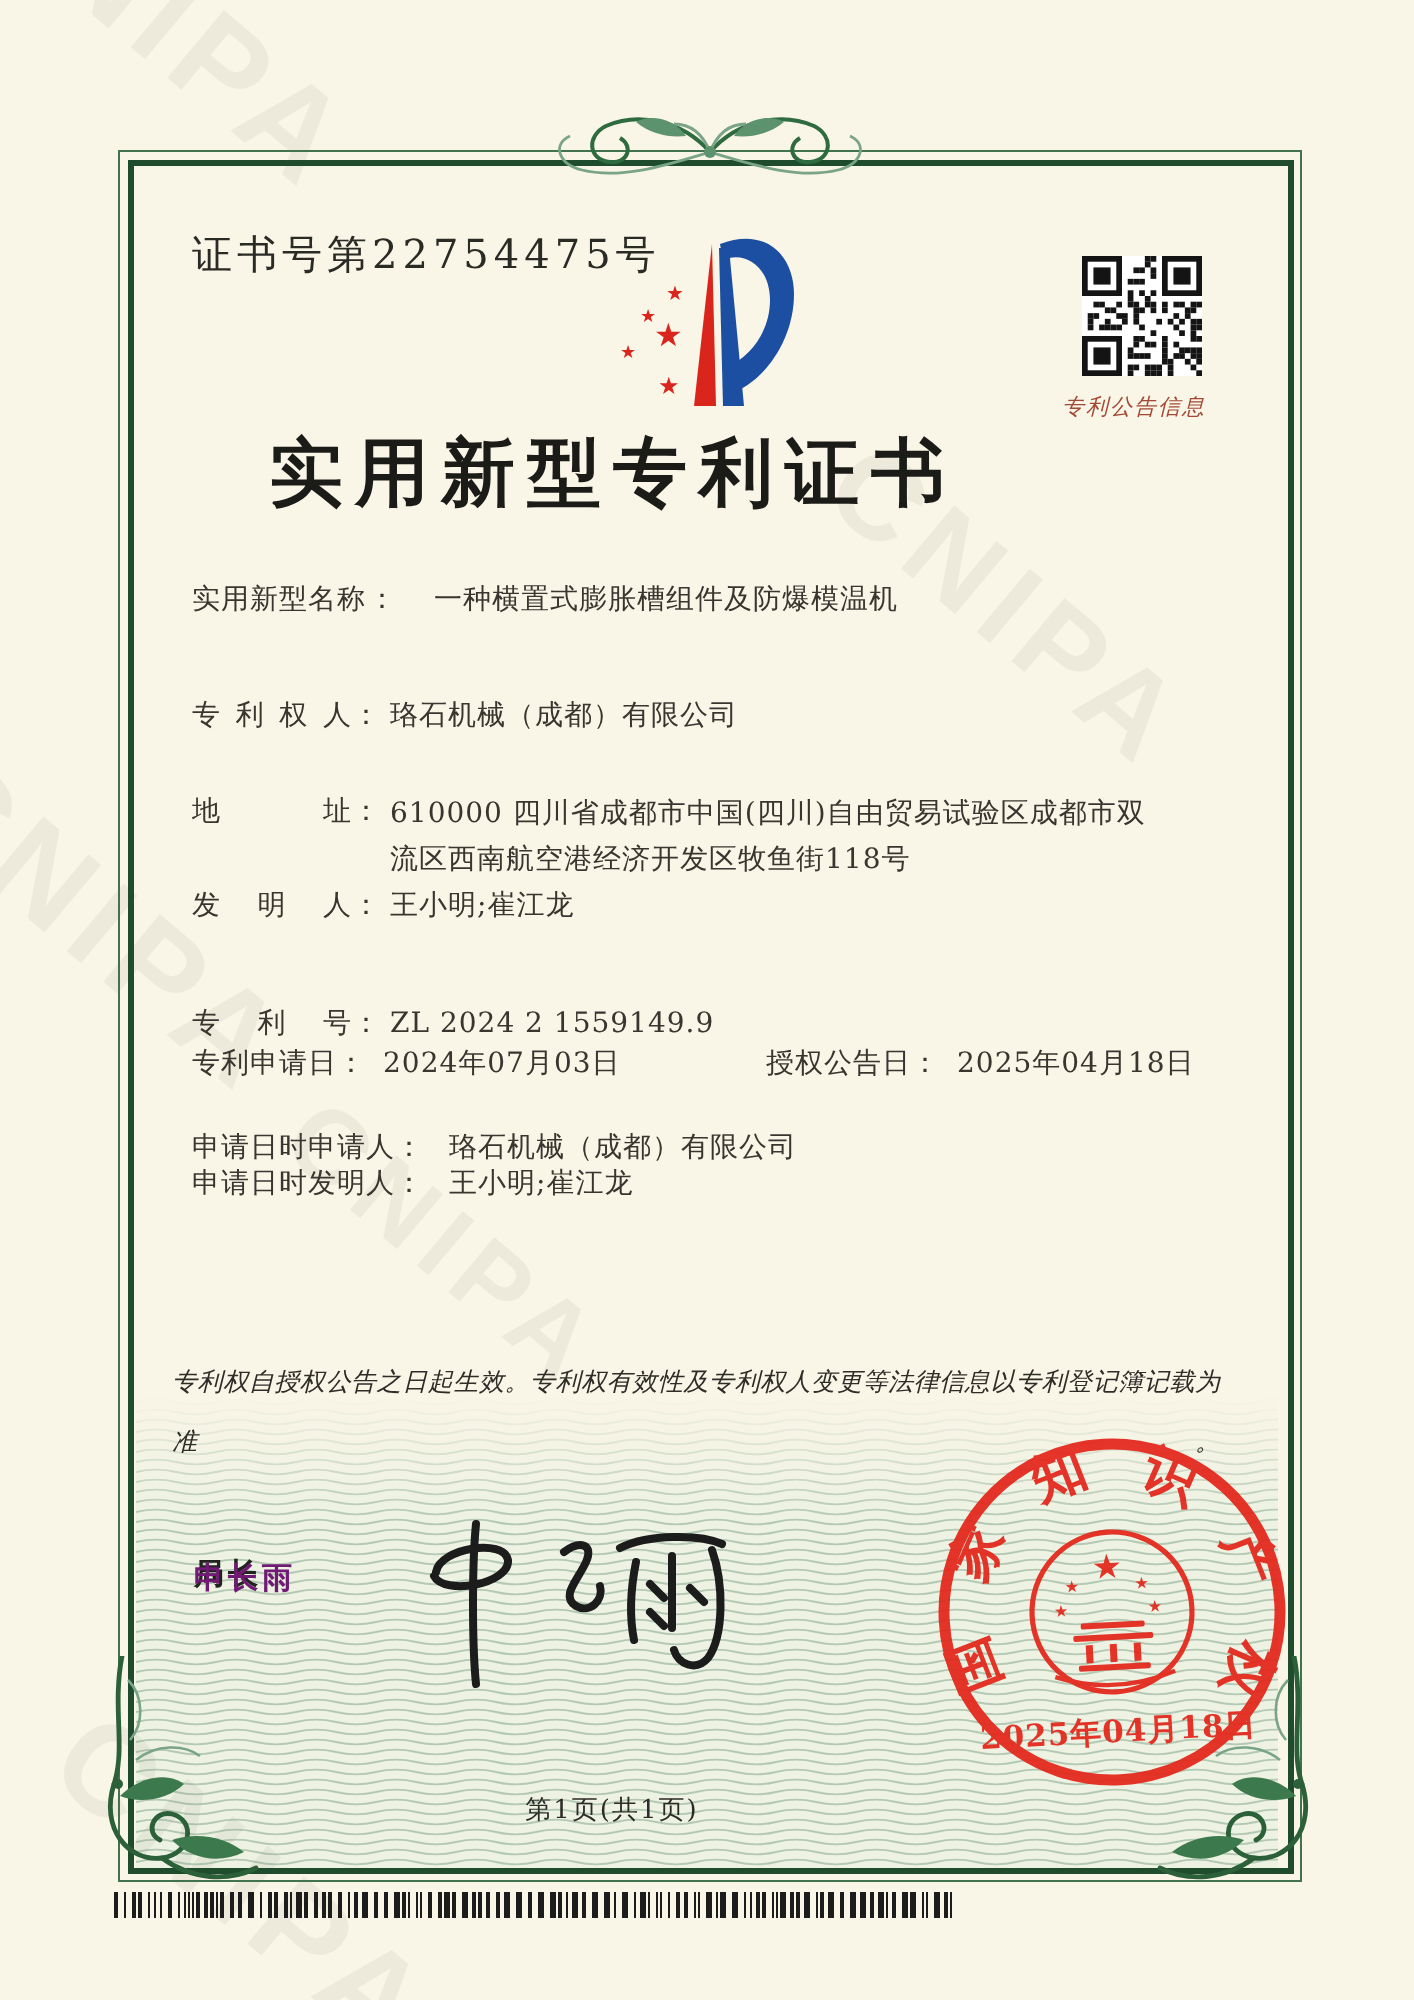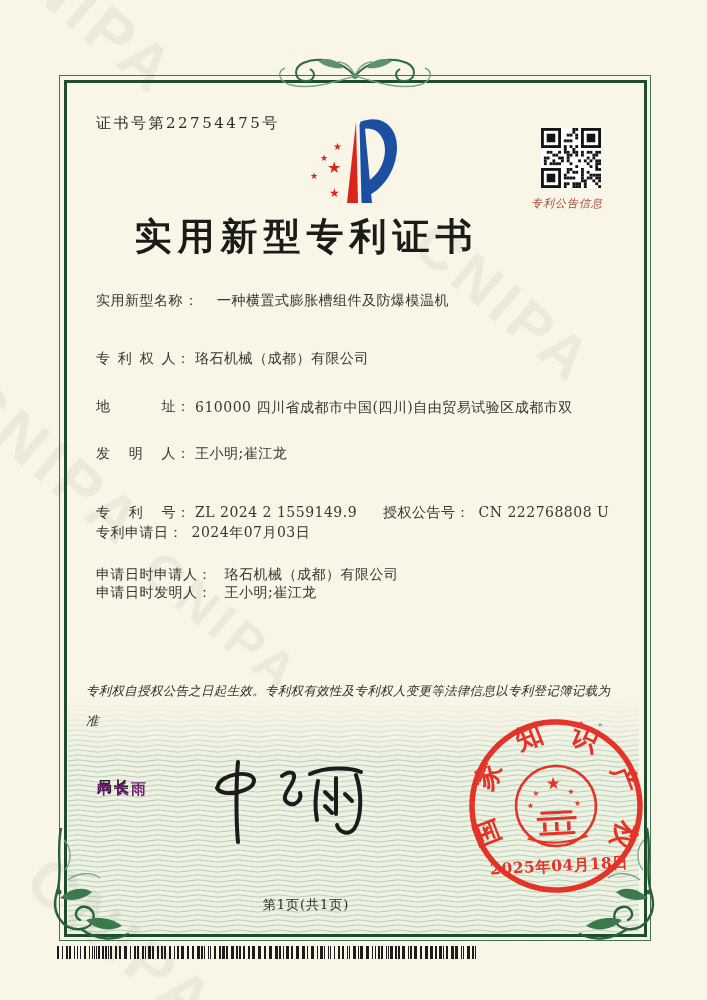--- a/index.html
+++ b/index.html
@@ -15,21 +15,21 @@
   .frame-outer{position:absolute;left:59px;top:75px;width:590px;height:864px;
                border:1.5px solid #41744e;z-index:3;pointer-events:none;}
   .frame-inner{position:absolute;left:64px;top:80px;width:577px;height:851px;
                border:3px solid #1e4c2d;z-index:3;pointer-events:none;}
 
   
   .waves{position:absolute;left:68px;top:698px;width:571px;height:236px;z-index:1;background:#edf2e2;}
   .wave-fade{position:absolute;left:68px;top:698px;width:571px;height:62px;z-index:1;
              background:linear-gradient(#f9f5e7,rgba(249,245,231,0));}
 
-  .certno{position:absolute;left:96px;top:114px;font-size:15px;letter-spacing:2.5px;color:#2b2b26;z-index:4;}
+  .certno{position:absolute;left:96px;top:114px;font-size:20px;letter-spacing:2.5px;color:#2b2b26;z-index:4;}
 
   .qrwrap{position:absolute;left:541px;top:128px;z-index:4;}
   .qrcaption{position:absolute;left:531px;top:196px;width:80px;text-align:left;
              font-size:11px;color:#a34a35;letter-spacing:1px;z-index:4;font-style:italic;}
 
   .title{position:absolute;left:0;top:212px;width:613px;text-align:center;
          font-size:37px;font-weight:bold;color:#1b1b18;letter-spacing:6px;z-index:4;}
 
   .row{position:absolute;left:96px;width:560px;font-size:14px;color:#38362f;
        letter-spacing:0.5px;white-space:nowrap;z-index:4;line-height:20px;}
@@ -310,36 +310,36 @@
 
 <div class="row" style="top:290px;">
   <span class="jlabel">实用新型名称</span><span class="colon" style="margin-left:8px;">：</span><span class="val" style="margin-left:18px;">一种横置式膨胀槽组件及防爆模温机</span>
 </div>
 
 <div class="row" style="top:348px;">
   <span class="jlabel">专利权人</span><span class="colon">：</span><span class="val">珞石机械（成都）有限公司</span>
 </div>
 
 <div class="row" style="top:396px;">
-  <span class="jlabel">地址</span><span class="colon">：</span><span class="val-wide"><span>610000 四川省成都市中国(四川)自由贸易试验区成都市双</span><br></span>
+  <span class="jlabel">地址</span><span class="colon">：</span><span class="val-wide"><span>610000 四川省成都市中国(四川)自由贸易试验区成都市双</span><br><span>流区西南航空港经济开发区牧鱼街118号</span></span>
 </div>
 
 <div class="row" style="top:443px;">
   <span class="jlabel">发明人</span><span class="colon">：</span><span class="val">王小明;崔江龙</span>
 </div>
 
 <div class="row" style="top:502px;">
   <span class="jlabel">专利号</span><span class="colon">：</span><span class="val">ZL 2024 2 1559149.9</span>
-  <span class="rightcol">
-    <span class="nlabel">授权公告号</span><span class="colon">：</span><span class="val" style="margin-left:8px;">CN 222768808 U</span>
-  </span>
 </div>
 
 <div class="row" style="top:522px;">
   <span class="nlabel">专利申请日</span><span class="colon">：</span><span class="val" style="margin-left:8px;text-align:right;">2024年07月03日</span>
+  <span class="rightcol">
+    <span class="nlabel">授权公告日</span><span class="colon">：</span><span class="val" style="margin-left:8px;">2025年04月18日</span>
+  </span>
 </div>
 
 <div class="row" style="top:564px;">
   <span class="nlabel">申请日时申请人</span><span class="colon">：</span><span class="val" style="margin-left:12px;">珞石机械（成都）有限公司</span>
 </div>
 
 <div class="row" style="top:582px;">
   <span class="nlabel">申请日时发明人</span><span class="colon">：</span><span class="val" style="margin-left:12px;">王小明;崔江龙</span>
 </div>
 

